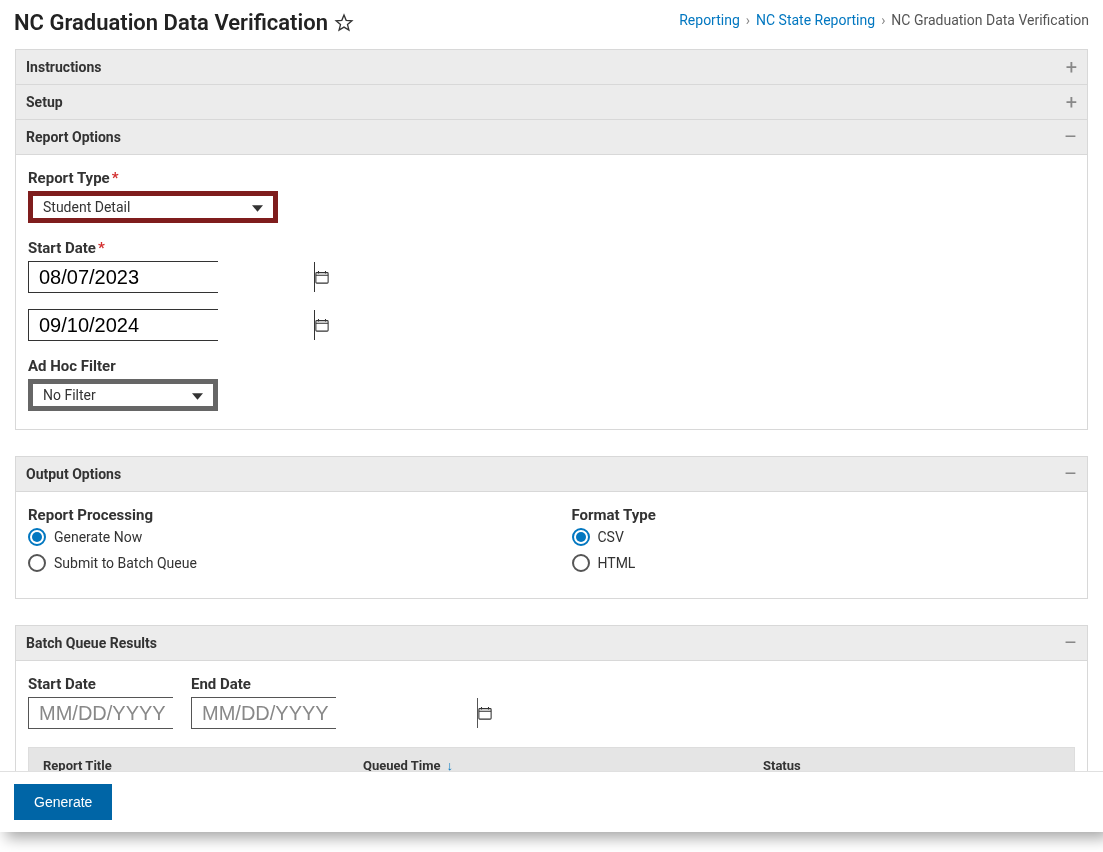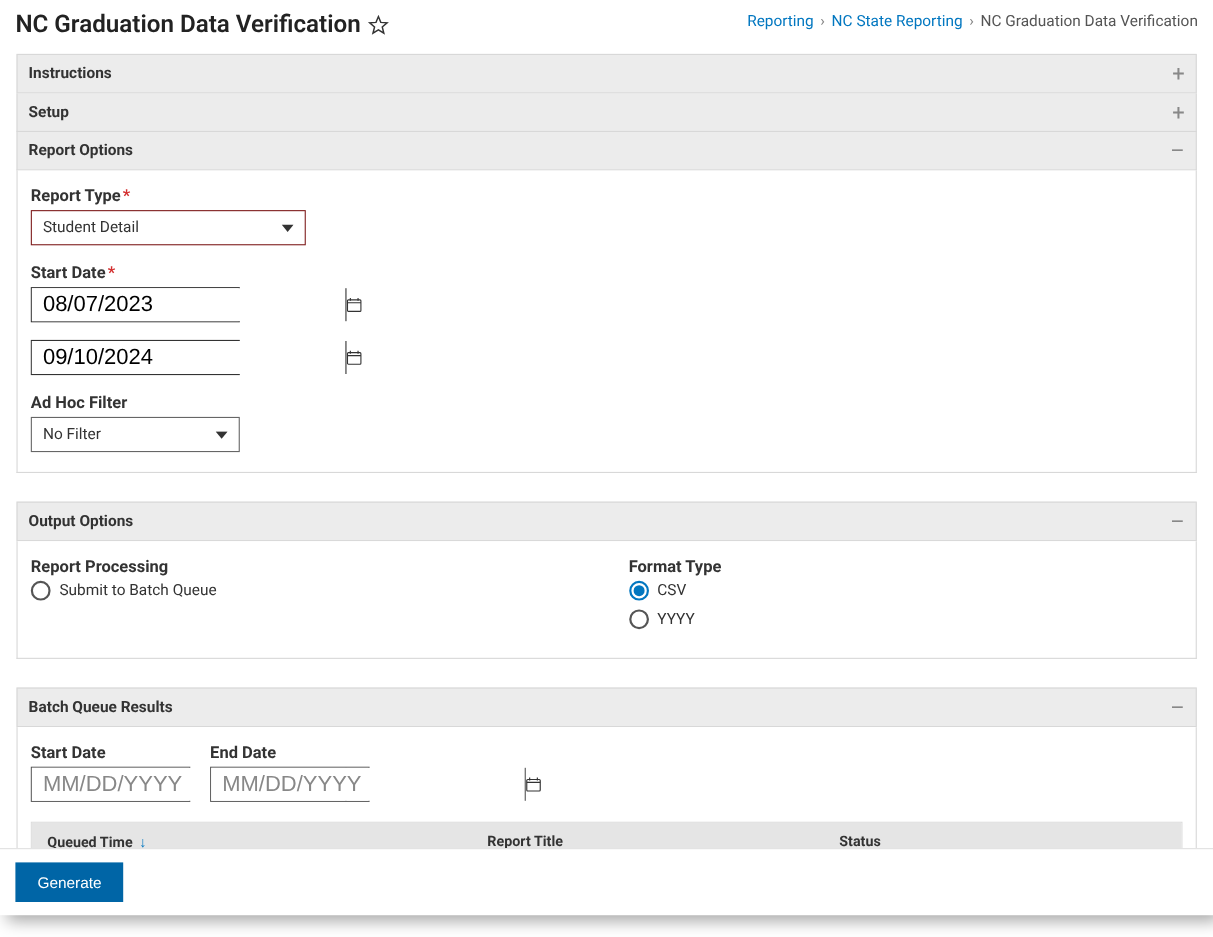--- a/index.html
+++ b/index.html
@@ -92,21 +92,21 @@
       font-weight: 700;
       font-size: 15px;
       color: #333;
       margin-bottom: 4px;
       display: block;
     }
     .req { color: #d32f2f; margin-left: 2px; }
     .select {
       width: 250px;
       height: 32px;
-      border: 1px solid #7f1d1d;
+      border: 5px solid #7f1d1d;
       padding: 0 30px 0 10px;
       font-size: 14px;
       background: #fff;
       position: relative;
       display: flex;
       align-items: center;
     }
     .select.small { width: 190px; border-color: #666; }
     .select .caret {
       position: absolute;
@@ -327,33 +327,37 @@
       <div class="accordion-row">
         <span>Output Options</span>
         <span class="toggle-icon">–</span>
       </div>
 
       <div class="section-body">
         <div class="cols-2">
           <div class="col">
             <label class="field-label">Report Processing</label>
             <div class="radio-row">
+              <span class="radio checked"></span>
+              <span>Generate Now</span>
+            </div>
+            <div class="radio-row">
               <span class="radio"></span>
               <span>Submit to Batch Queue</span>
             </div>
           </div>
           <div class="col">
             <label class="field-label">Format Type</label>
             <div class="radio-row">
               <span class="radio checked"></span>
               <span>CSV</span>
             </div>
             <div class="radio-row">
               <span class="radio"></span>
-              <span>YYYY</span>
+              <span>HTML</span>
             </div>
           </div>
         </div>
       </div>
 
       <div class="section-gap"></div>
 
       <div class="accordion-row">
         <span>Batch Queue Results</span>
         <span class="toggle-icon">–</span>
@@ -386,25 +390,25 @@
                     <path d="M1 6 H15"></path>
                     <path d="M4 1 V4 M12 1 V4"></path>
                 </svg>
               </div>
             </div>
           </div>
         </div>
 
         <div class="table-wrap">
           <div class="table-header">
+            <div class="th title">Report Title</div>
             <div class="th queued">
               <span>Queued Time</span>
               <span class="sort-arrow">↓</span>
             </div>
-            <div class="th title">Report Title</div>
             <div class="th status">Status</div>
           </div>
           <div class="table-body-empty"></div>
         </div>
 
       </div>
 
       <div class="spacer-bottom"></div>
 
     </div>

